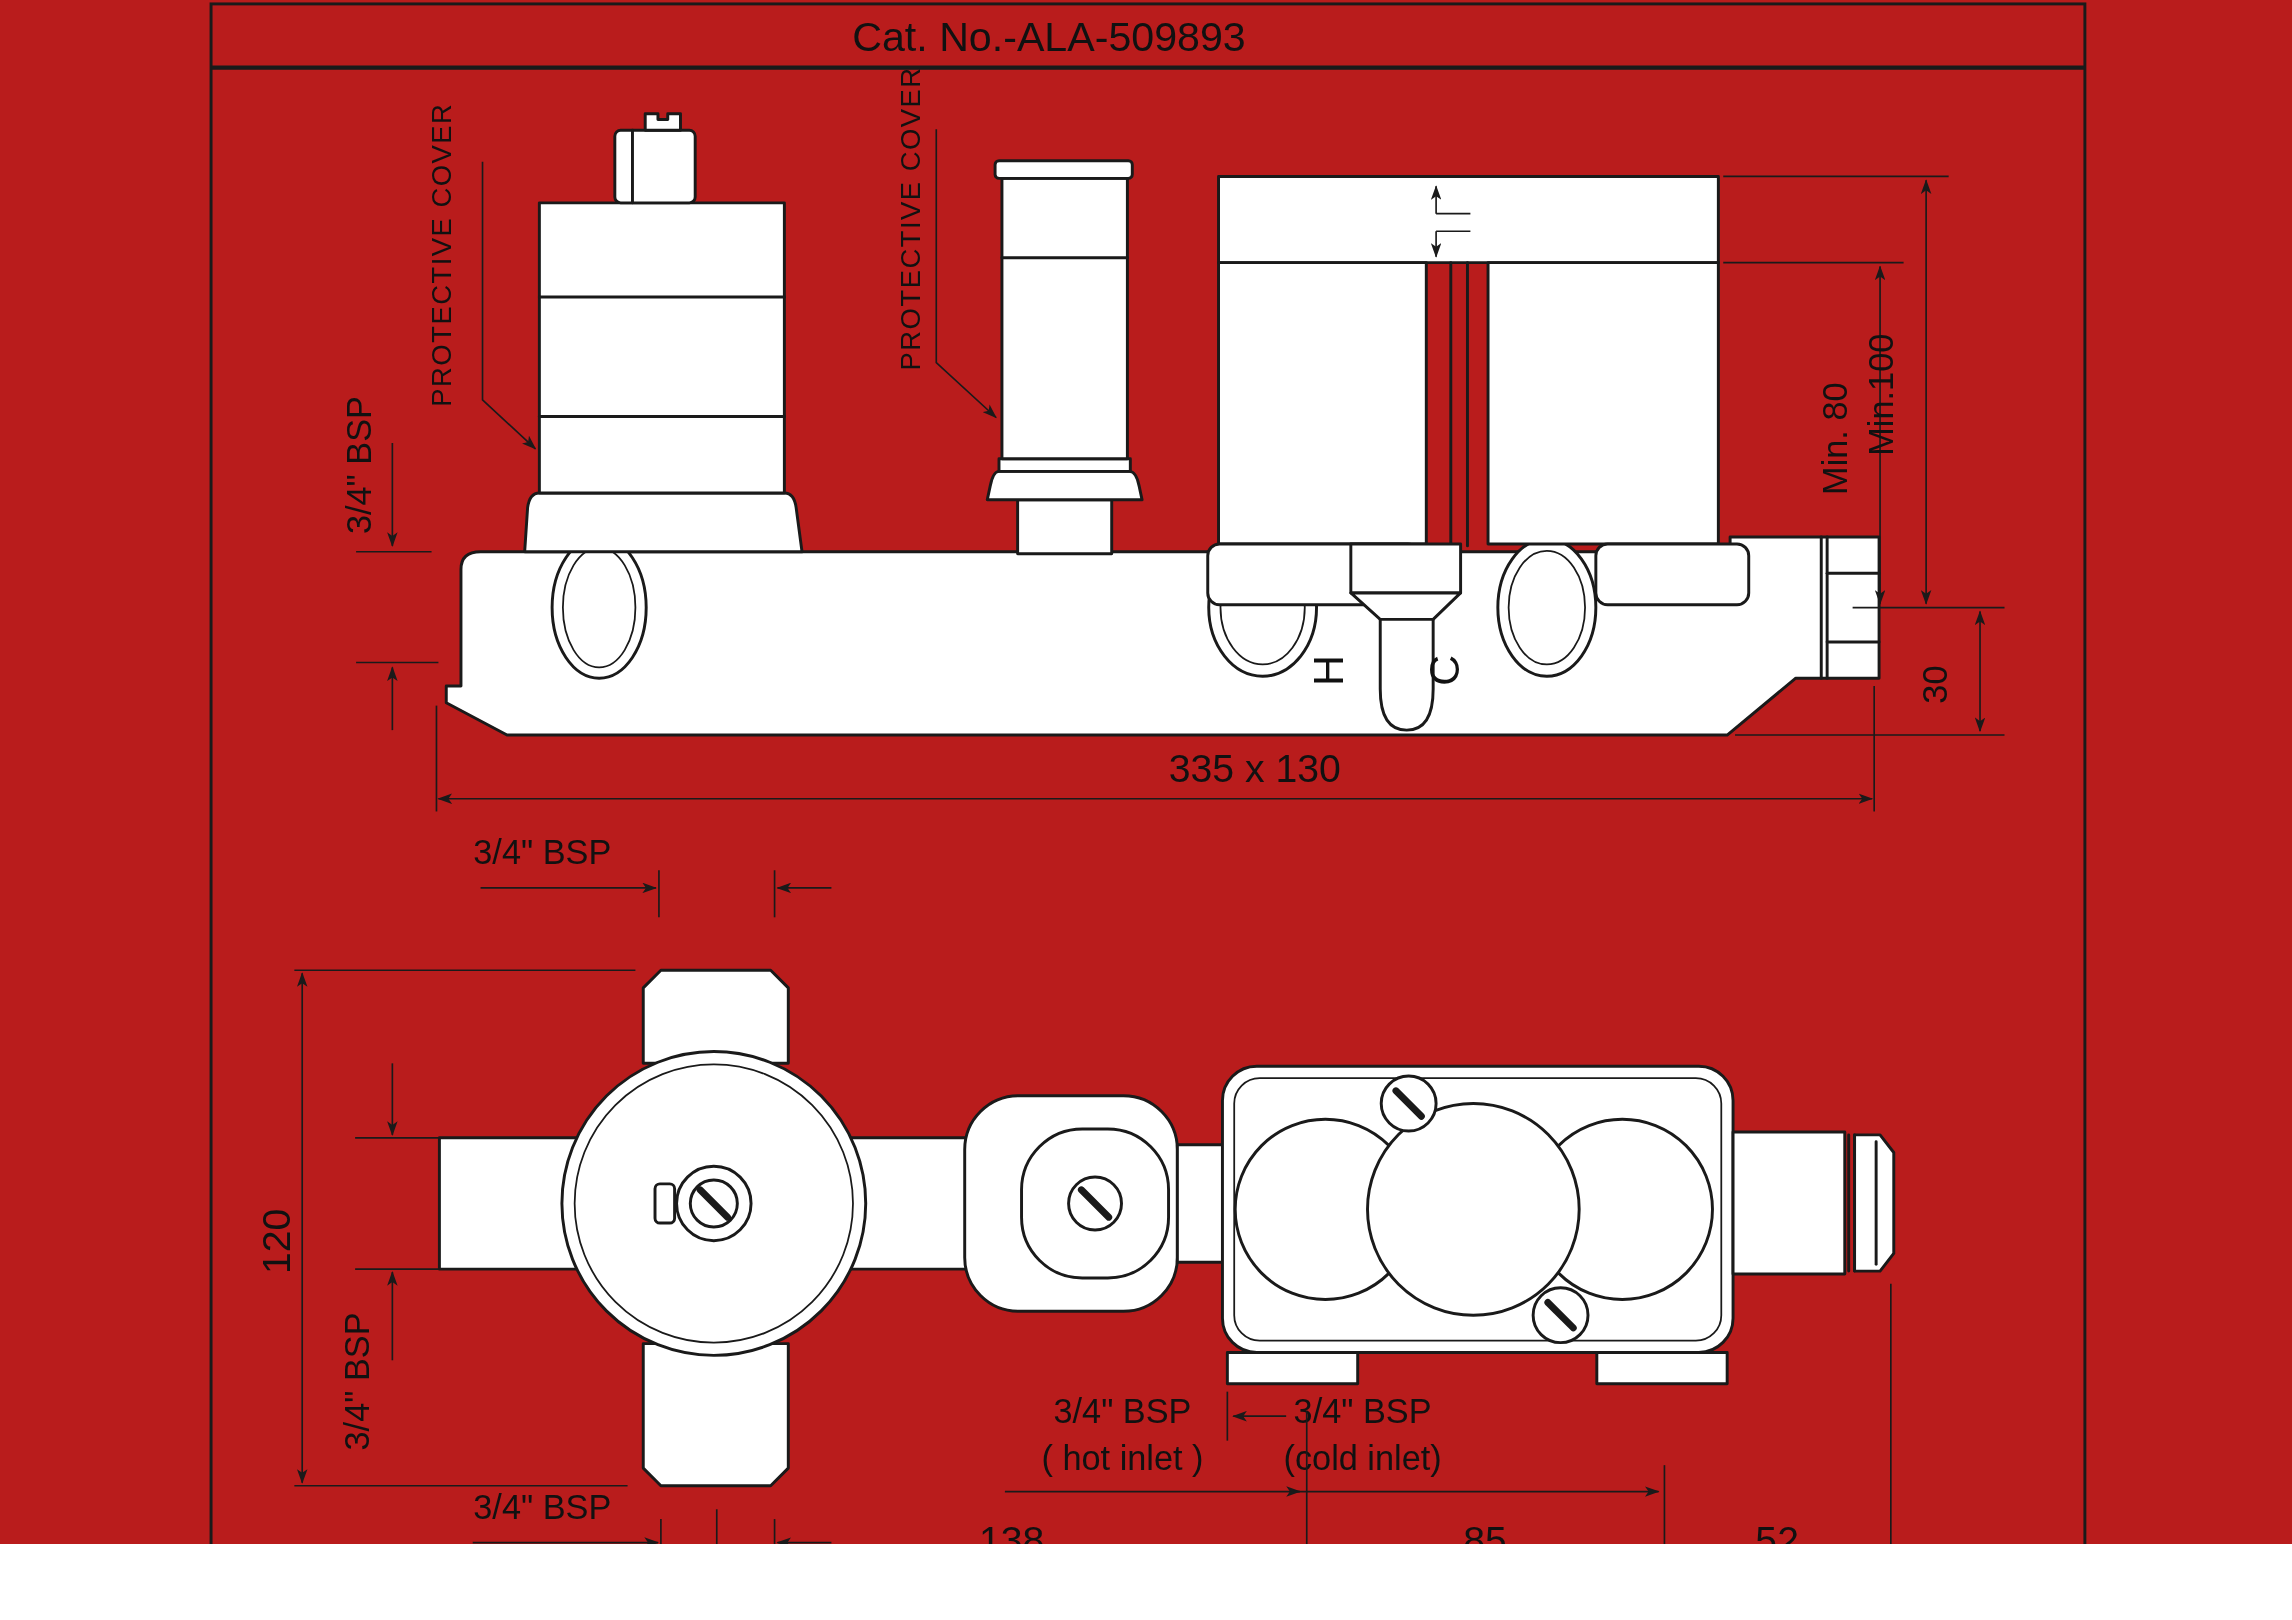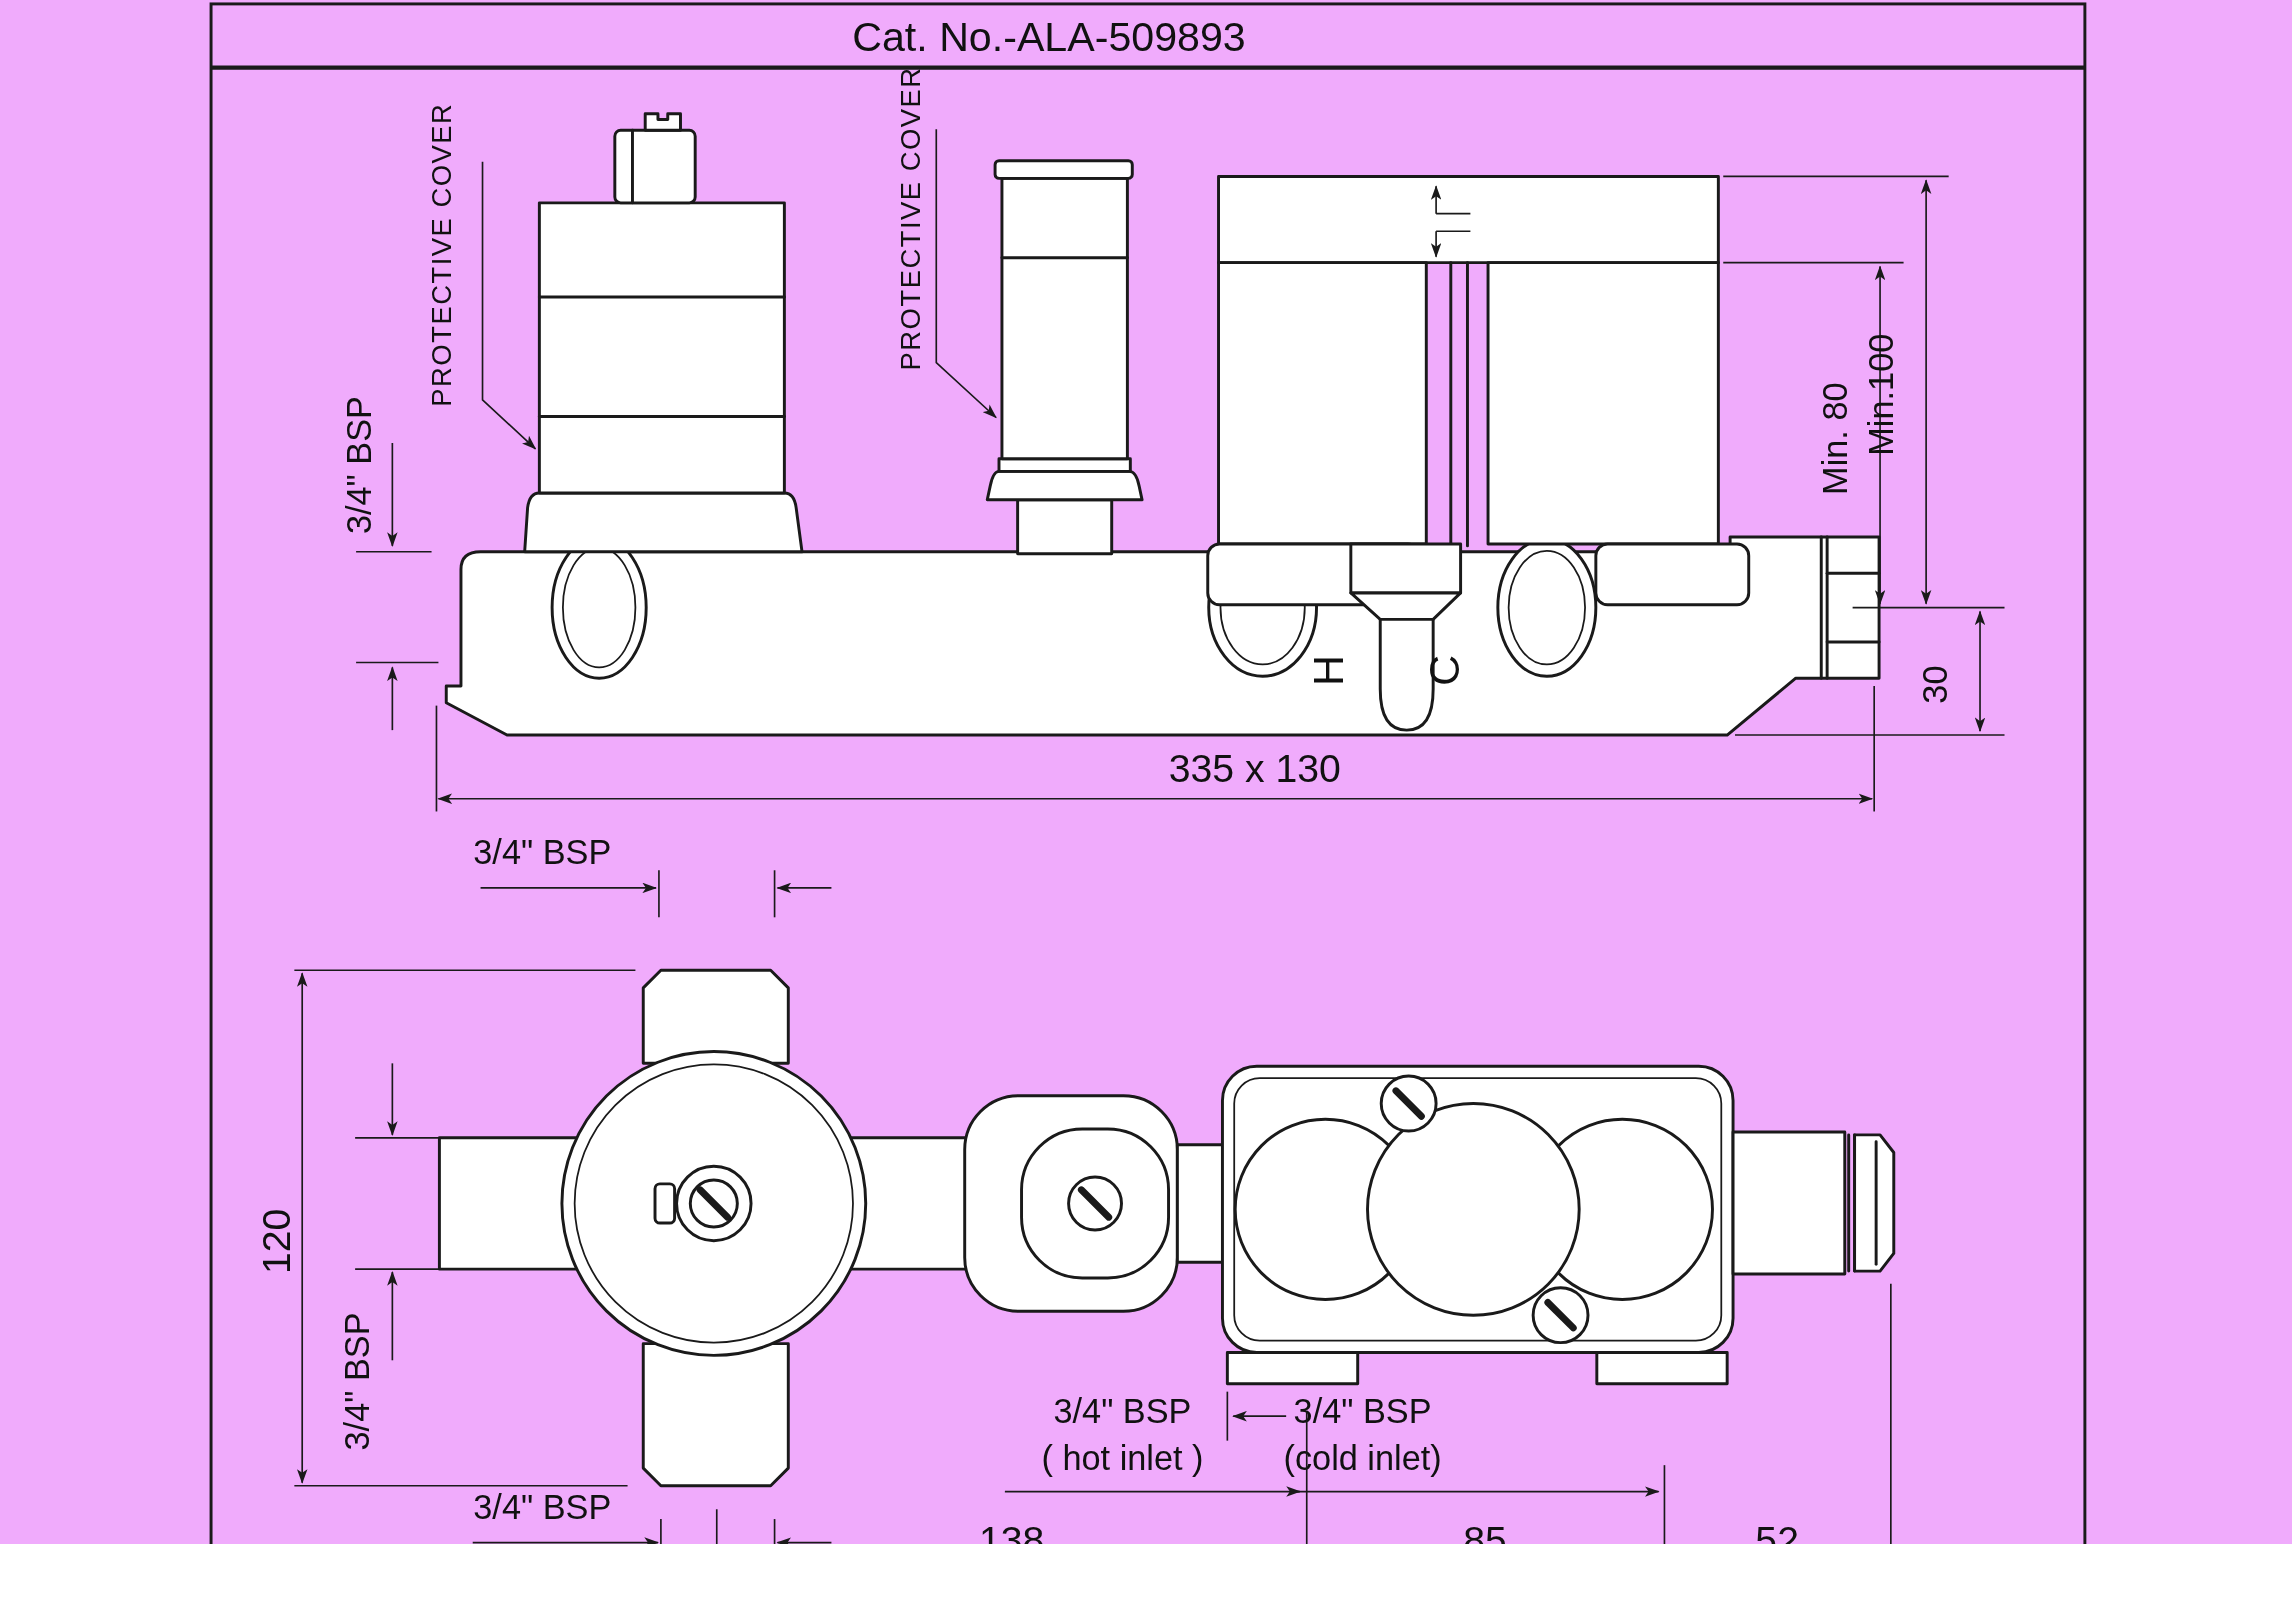--- a/index.html
+++ b/index.html
@@ -1,16 +1,16 @@
 <!DOCTYPE html>
 <html><head>
 <meta charset="utf-8">
 <style>
   html,body{margin:0;padding:0;background:#fff;}
-  .sheet{width:2293px;height:1544px;position:relative;background:#f0abfc;font-family:"Liberation Sans",sans-serif;}
+  .sheet{width:2293px;height:1544px;position:relative;background:#b91c1c;font-family:"Liberation Sans",sans-serif;}
   svg{display:block}
   svg text{fill:#111;font-family:"Liberation Sans",sans-serif;}
   .ol{fill:#fff;stroke:#1a1a1a;stroke-width:3;stroke-linejoin:round;stroke-linecap:round;}
   .ln{fill:none;stroke:#1a1a1a;stroke-width:3;stroke-linejoin:round;stroke-linecap:round;}
   .thin{fill:none;stroke:#1a1a1a;stroke-width:1.8;}
   .dim{fill:none;stroke:#1a1a1a;stroke-width:1.7;}
   .slot{stroke:#1a1a1a;stroke-width:7;stroke-linecap:round;}
   .t-title{font-size:42px;}
   .t-dim{font-size:40px;}
   .t-lbl{font-size:35px;}

